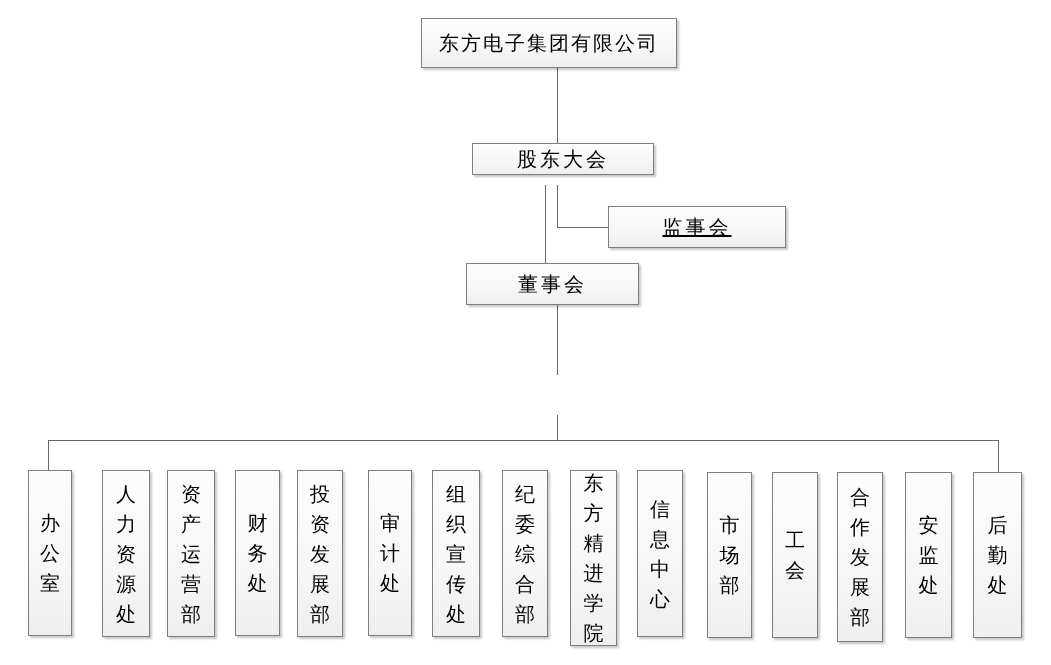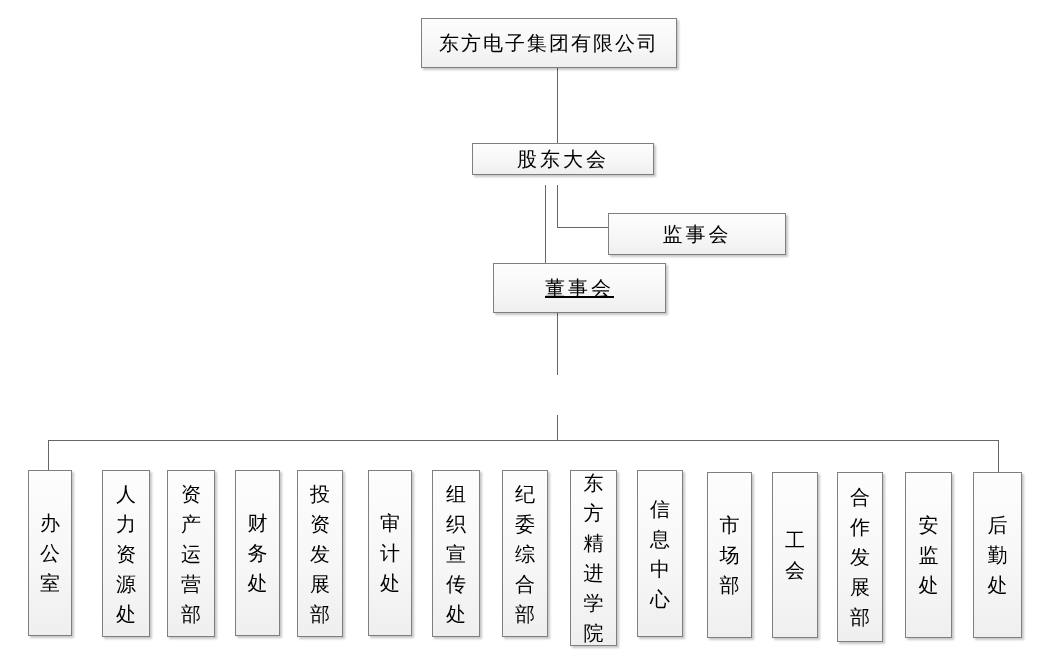--- a/index.html
+++ b/index.html
@@ -80,25 +80,25 @@
   <div class="vline" style="left:998px; top:440px; height:33px;"></div>
 
   <div class="node wide" style="left:421px; top:18px; width:256px; height:50px;">
     <span>东方电子集团有限公司</span>
   </div>
 
   <div class="node" style="left:472px; top:143px; width:182px; height:32px;">
     <span>股东大会</span>
   </div>
 
-  <div class="node" style="left:608px; top:213px; width:178px; height:42px;">
+  <div class="node" style="left:608px; top:206px; width:178px; height:42px;text-decoration:underline;">
     <span>监事会</span>
   </div>
 
-  <div class="node" style="left:493px; top:263px; width:173px; height:50px;text-decoration:underline;">
+  <div class="node" style="left:466px; top:263px; width:173px; height:42px;">
     <span>董事会</span>
   </div>
 
 
   <div class="vnode" style="left:28px;  width:44px;">
     <span>
         <i>办</i>
         <i>公</i>
         <i>室</i>
       </span>

